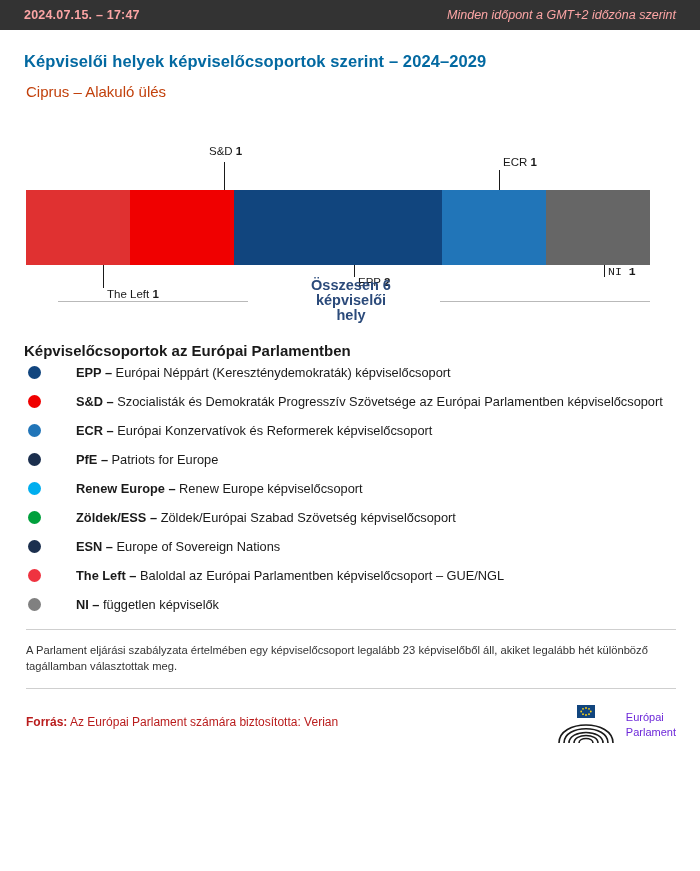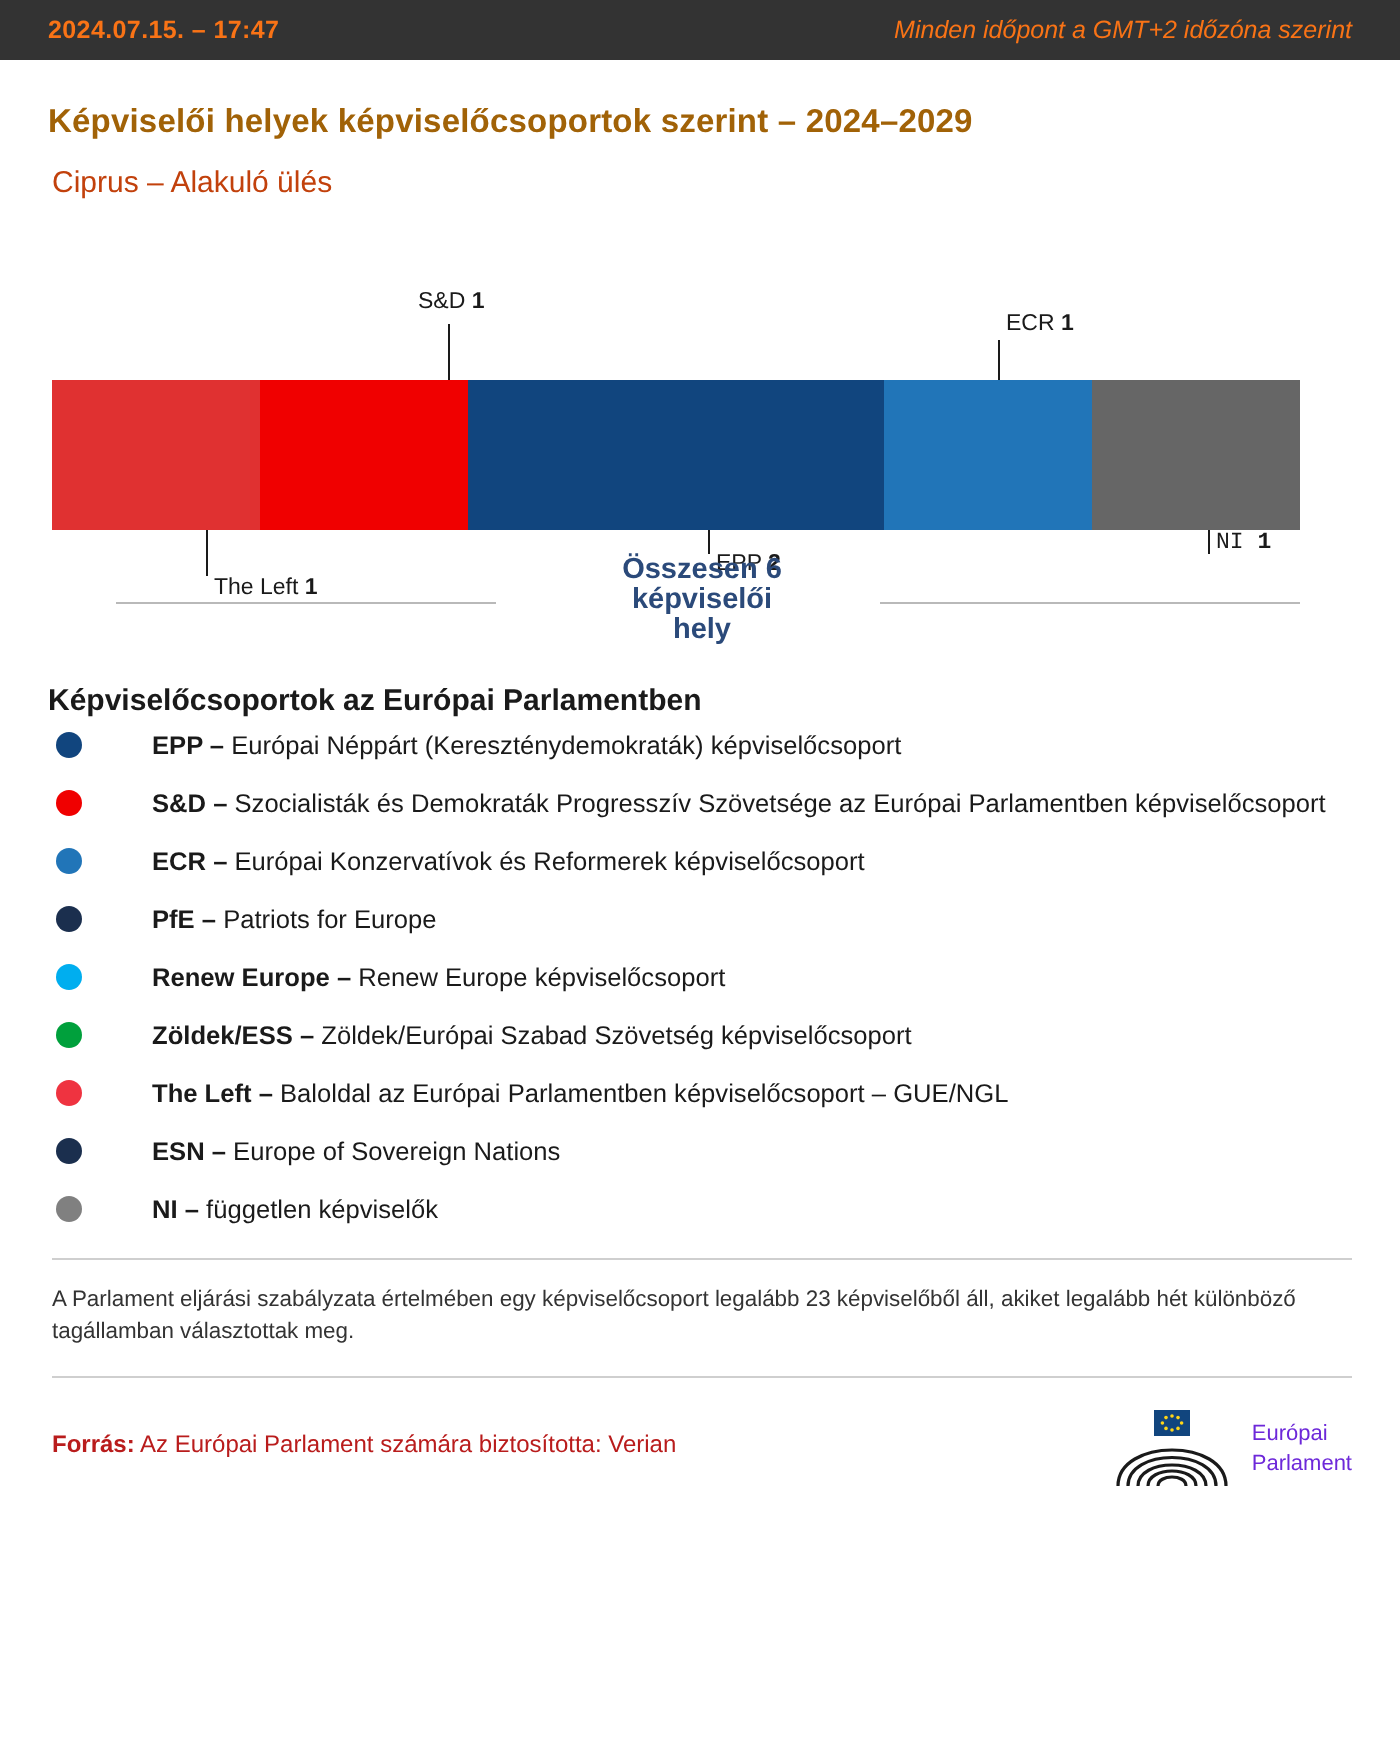--- a/index.html
+++ b/index.html
@@ -14,35 +14,35 @@
     position: relative;
     width: 700px; height: 871px;
     overflow: hidden;
     background: #ffffff;
   }
 
   
   .topbar {
     height: 30px;
     background: #333333;
-    color: #f97316;
+    color: #fca5a5;
     display: flex;
     align-items: center;
     padding: 0 24px;
     font-size: 12.5px;
   }
   .topbar .ts { font-weight: bold; letter-spacing: .2px; }
   .topbar .tz { margin-left: auto; font-weight: normal; font-style: italic; }
 
   
   .titles { padding: 22px 24px 0 24px; }
   .main-title {
     font-size: 16.5px;
     font-weight: bold;
-    color: #a16207;
+    color: #0369a1;
     margin: 0 0 12px 0;
     letter-spacing: .1px;
   }
   .sub-title {
     font-size: 15px;
     font-weight: normal;
     color: #c2410c;
     margin: 0 0 0 2px;
   }
 
@@ -265,27 +265,27 @@
       <span class="legend-dot" style="background:#00aeef;"></span>
       <span class="legend-text"><b>Renew Europe –</b><span> Renew Europe képviselőcsoport</span></span>
     </div>
 
     <div class="legend-item">
       <span class="legend-dot" style="background:#00a03c;"></span>
       <span class="legend-text"><b>Zöldek/ESS –</b><span> Zöldek/Európai Szabad Szövetség képviselőcsoport</span></span>
     </div>
 
     <div class="legend-item">
+      <span class="legend-dot" style="background:#1b2f4e;"></span>
+      <span class="legend-text"><b>ESN –</b><span> Europe of Sovereign Nations</span></span>
+    </div>
+
+    <div class="legend-item">
       <span class="legend-dot" style="background:#ef3340;"></span>
       <span class="legend-text"><b>The Left –</b><span> Baloldal az Európai Parlamentben képviselőcsoport – GUE/NGL</span></span>
-    </div>
-
-    <div class="legend-item">
-      <span class="legend-dot" style="background:#1b2f4e;"></span>
-      <span class="legend-text"><b>ESN –</b><span> Europe of Sovereign Nations</span></span>
     </div>
 
     <div class="legend-item">
       <span class="legend-dot" style="background:#808080;"></span>
       <span class="legend-text"><b>NI –</b><span> független képviselők</span></span>
     </div>
   </div>
 
   <div class="divider"></div>
   <div class="footnote">A Parlament eljárási szabályzata értelmében egy képviselőcsoport legalább 23 képviselőből áll, akiket legalább hét különböző tagállamban választottak meg.</div>

